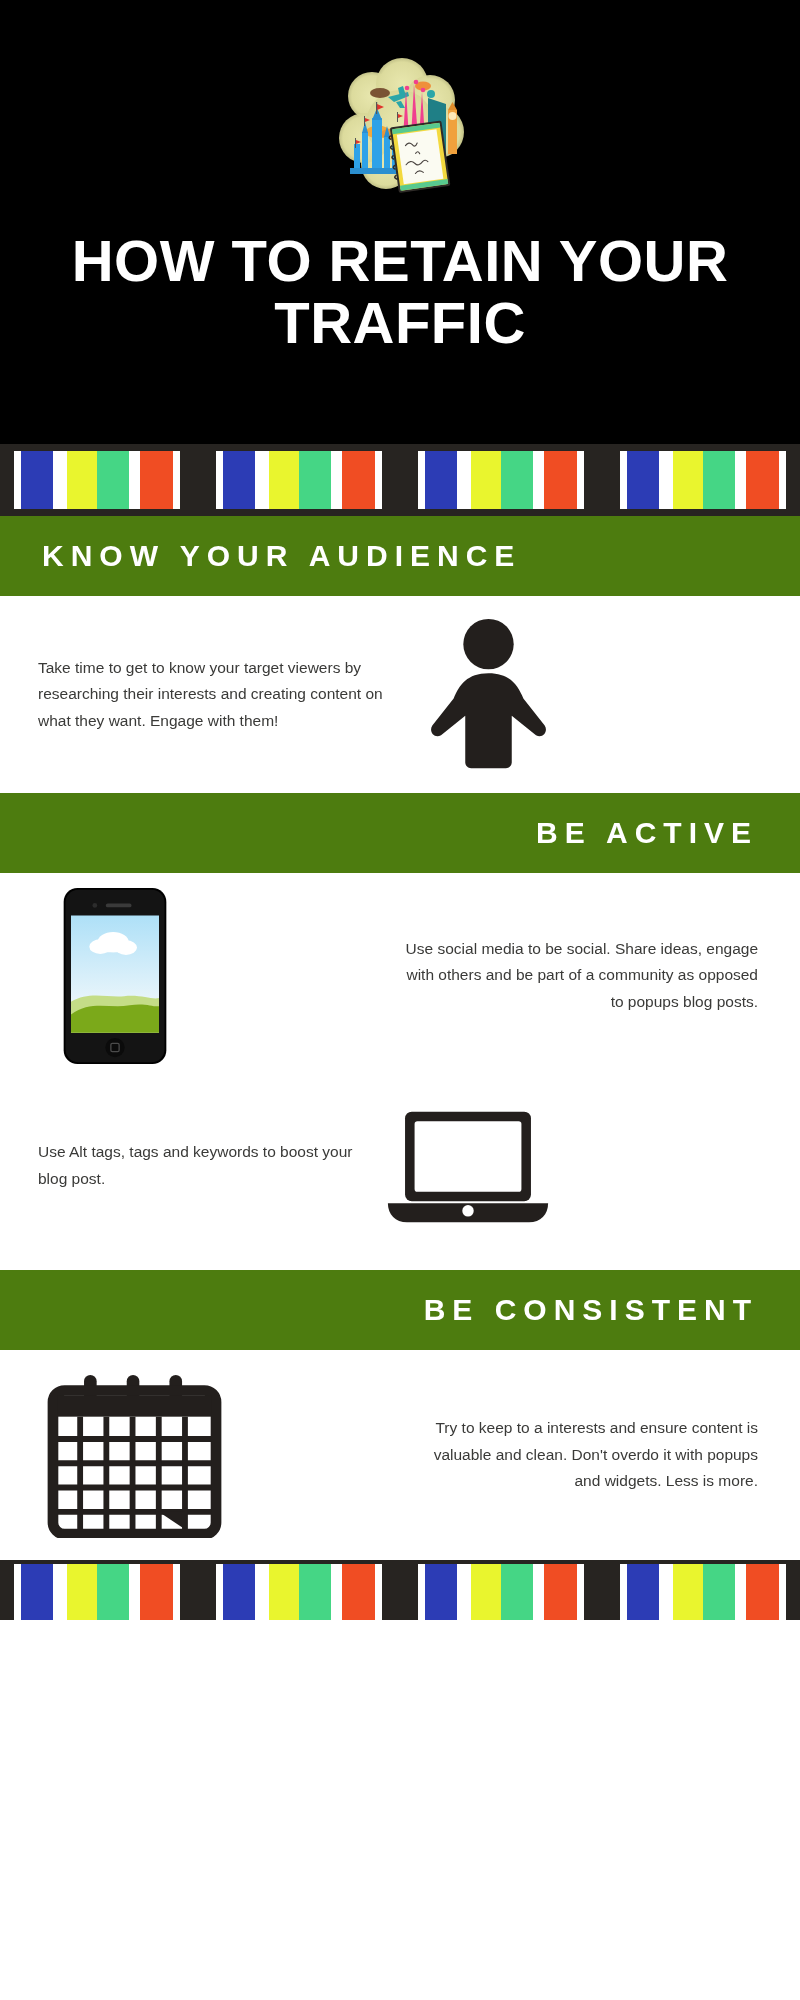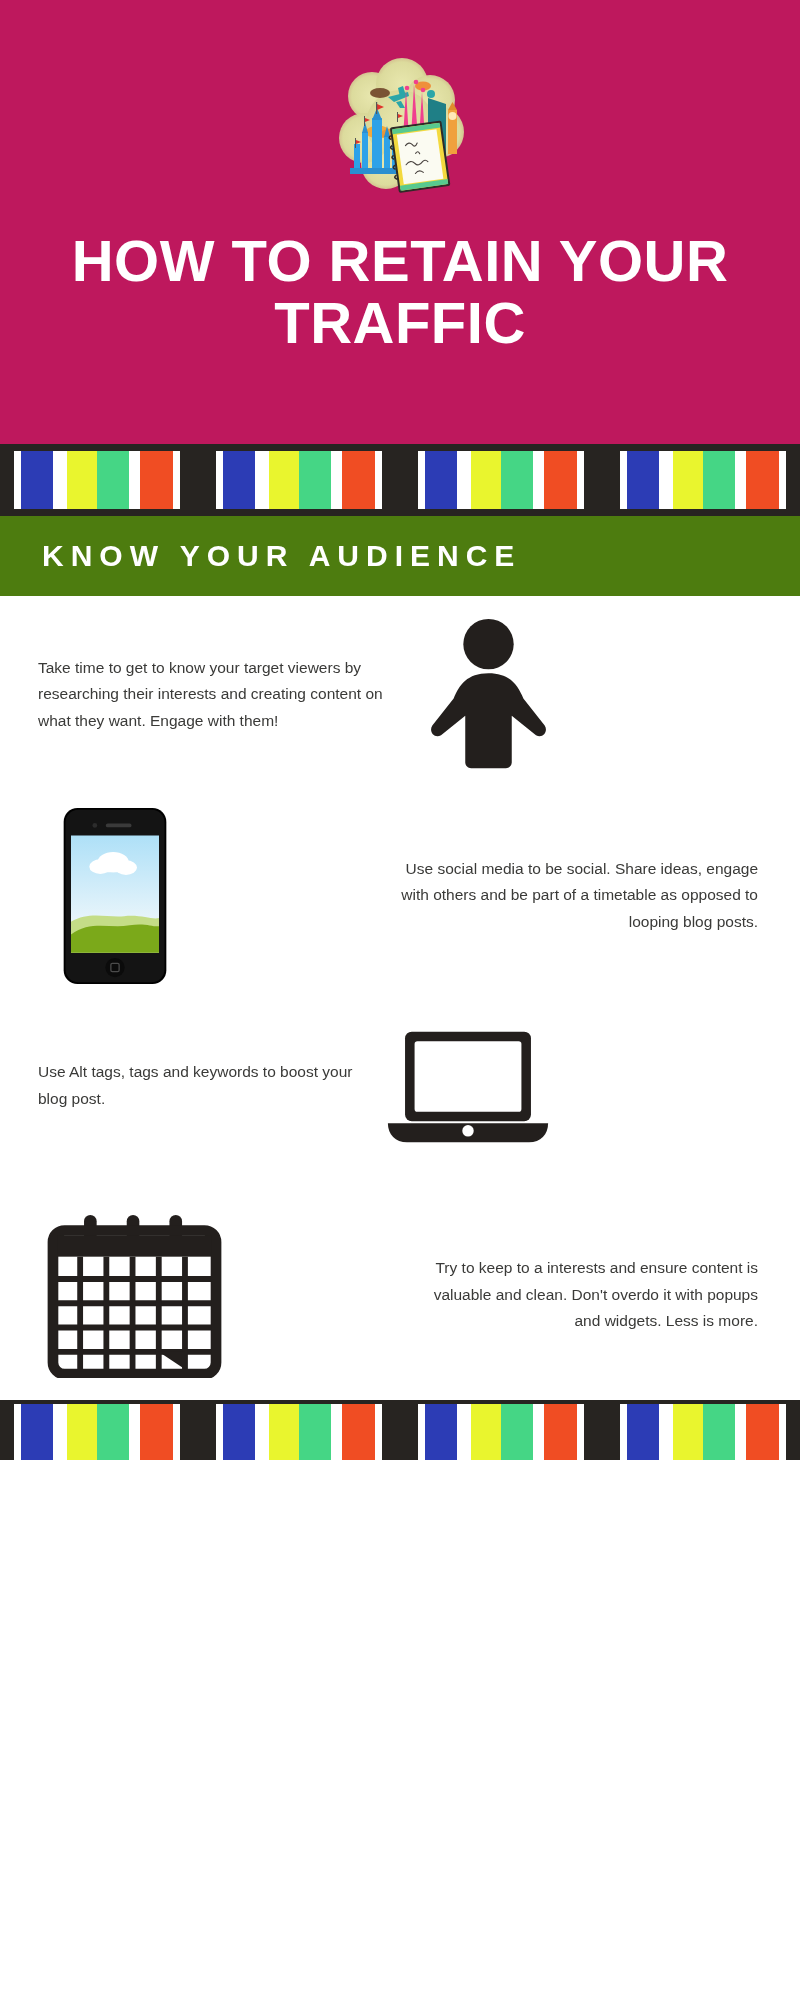--- a/index.html
+++ b/index.html
@@ -12,21 +12,21 @@
   .page{
     position:relative;
     width:800px;
     height:2000px;
     overflow:hidden;
     background:#ffffff;
   }
 
   
   .hero{
-    background:#be185d;
+    background:#000000;
     padding:44px 0 0 0;
     height:444px;
     box-sizing:border-box;
     position:relative;
   }
   .logo-wrap{
     width:180px;
     height:150px;
     margin:8px auto 0 auto;
     position:relative;
@@ -281,20 +281,23 @@
   <div class="row row-audience align-left">
     <div class="copy">Take time to get to know your target viewers by researching their interests and creating content on what they want. Engage with them!</div>
     <div class="art">
       <svg viewBox="0 0 160 160" width="155" height="155">
         <circle cx="80" cy="28" r="26" class="icon-dark"></circle>
         <path class="icon-dark" d="M80 58 C58 58 50 70 44 84 L22 112 C18 118 24 126 31 122 L56 102 L56 150 C56 154 59 156 62 156 L98 156 C101 156 104 154 104 150 L104 102 L129 122 C136 126 142 118 138 112 L116 84 C110 70 102 58 80 58 Z"></path>
       </svg>
     </div>
   </div>
 
+  <div class="sec-head right">
+    <h2>BE ACTIVE</h2>
+  </div>
   <div class="row row-active align-right">
     <div class="art">
       <svg viewBox="0 0 120 200" width="110" height="184">
         <defs>
           <linearGradient id="sky" x1="0" y1="0" x2="0" y2="1">
             <stop offset="0%" stop-color="#aee0f7"></stop>
             <stop offset="70%" stop-color="#e6f4fb"></stop>
             <stop offset="100%" stop-color="#f2f9fc"></stop>
           </linearGradient>
         </defs>
@@ -312,35 +315,38 @@
           <rect x="42" y="64" width="32" height="10" rx="4"></rect>
         </g>
 
         <rect x="50" y="21" width="28" height="4" rx="2" fill="#3a3a3a"></rect>
         <circle cx="38" cy="23" r="2.6" fill="#2c2c2c"></circle>
 
         <circle cx="60" cy="178" r="10.5" fill="#0b0b0b"></circle>
         <rect x="55.5" y="173.5" width="9" height="9" rx="1.6" fill="none" stroke="#4b4b4b" stroke-width="1.4"></rect>
       </svg>
     </div>
-    <div class="copy">Use social media to be social. Share ideas, engage with others and be part of a timetable as opposed to looping blog posts.</div>
+    <div class="copy">Use social media to be social. Share ideas, engage with others and be part of a community as opposed to popups blog posts.</div>
   </div>
 
   <div class="row row-seo align-left">
     <div class="copy">Use Alt tags, tags and keywords to boost your blog post.</div>
     <div class="art">
       <svg viewBox="0 0 180 130" width="172" height="124">
         <rect x="24" y="8" width="132" height="94" rx="7" class="icon-dark"></rect>
         <rect x="34" y="18" width="112" height="74" rx="3" fill="#ffffff"></rect>
         <path class="icon-dark" d="M6 104 L174 104 C174 116 166 124 154 124 L26 124 C14 124 6 116 6 104 Z"></path>
         <circle cx="90" cy="112" r="6" fill="#ffffff"></circle>
       </svg>
     </div>
   </div>
 
+  <div class="sec-head right">
+    <h2>BE CONSISTENT</h2>
+  </div>
   <div class="row row-consistent align-right">
     <div class="art">
       <svg viewBox="0 0 180 170" width="175" height="165">
 
         <g class="icon-dark">
           <rect x="38" y="2" width="13" height="34" rx="6.5"></rect>
           <rect x="82" y="2" width="13" height="34" rx="6.5"></rect>
           <rect x="126" y="2" width="13" height="34" rx="6.5"></rect>
         </g>
 

